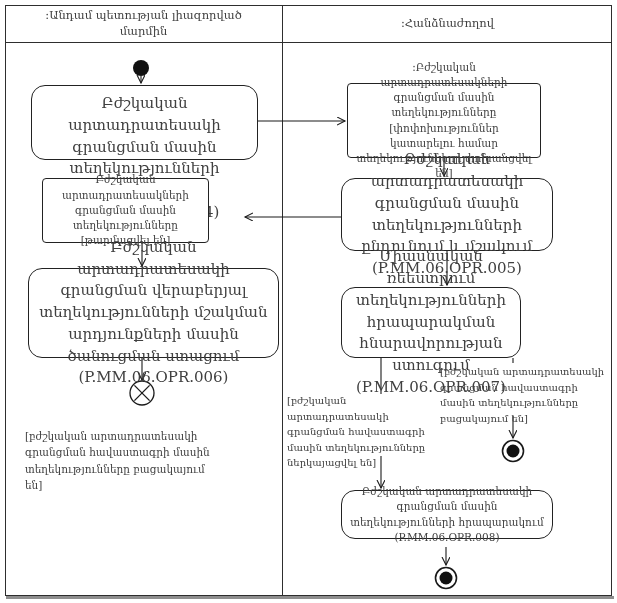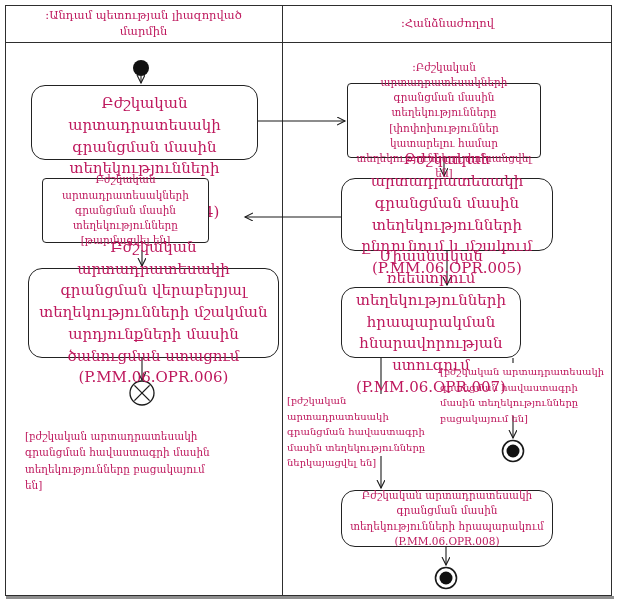--- a/index.html
+++ b/index.html
@@ -1,18 +1,18 @@
 <!DOCTYPE html>
 <html><head>
 <meta charset="utf-8">
 <style>
   html,body{margin:0;padding:0;background:#fff;}
   .stage{
     position:relative;width:617px;height:603px;background:#ffffff;
-    font-family:"DejaVu Serif","Liberation Serif",serif;color:#be185d;
+    font-family:"DejaVu Serif","Liberation Serif",serif;color:#404040;
     overflow:hidden;
   }
   .frame{position:absolute;left:5px;top:5px;width:605px;height:589px;border:1px solid #2e2e2e;z-index:1;}
   .lane-divider{position:absolute;left:282px;top:5px;width:1px;height:591px;background:#2e2e2e;z-index:1;}
   .header-sep{position:absolute;left:5px;top:42px;width:607px;height:1px;background:#2e2e2e;z-index:1;}
   .shadow-bottom{position:absolute;left:6px;top:596px;width:608px;height:3px;background:#8e8e8e;z-index:1;}
   .lane-header{
     position:absolute;top:5px;height:37px;display:flex;align-items:center;justify-content:center;
     text-align:center;font-size:11.5px;line-height:1.35;z-index:3;
   }
@@ -101,15 +101,15 @@
   <div class="node object-node" style="left:347px;top:83px;width:194px;height:75px;">:Բժշկական արտադրատեսակների գրանցման մասին տեղեկությունները [փոփոխություններ կատարելու համար տեղեկությունները փոխանցվել են]</div>
 
   <div class="node activity" style="left:341px;top:178px;width:212px;height:73px;">Բժշկական արտադրատեսակի գրանցման մասին տեղեկությունների ընդունում և մշակում (P.MM.06.OPR.005)</div>
 
   <div class="node activity" style="left:341px;top:287px;width:180px;height:71px;">Միասնական ռեեստրում տեղեկությունների հրապարակման հնարավորության ստուգում (P.MM.06.OPR.007)</div>
 
   <div class="guard" style="left:287px;top:393px;width:154px;">[բժշկական արտադրատեսակի գրանցման հավաստագրի մասին տեղեկությունները ներկայացվել են]</div>
 
   <div class="guard" style="left:440px;top:364px;width:172px;">[բժշկական արտադրատեսակի գրանցման հավաստագրի մասին տեղեկությունները բացակայում են]</div>
 
-  <div class="node activity" style="left:341px;top:490px;width:212px;height:57px;font-size:10.5px;">Բժշկական արտադրատեսակի գրանցման մասին տեղեկությունների հրապարակում (P.MM.06.OPR.008)</div>
+  <div class="node activity" style="left:341px;top:490px;width:212px;height:49px;font-size:10.5px;">Բժշկական արտադրատեսակի գրանցման մասին տեղեկությունների հրապարակում (P.MM.06.OPR.008)</div>
 
 </div>
 
 </body></html>

